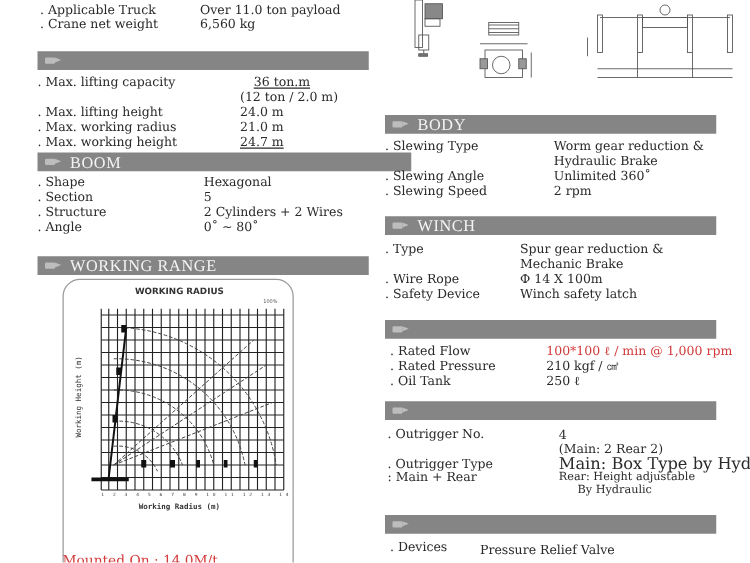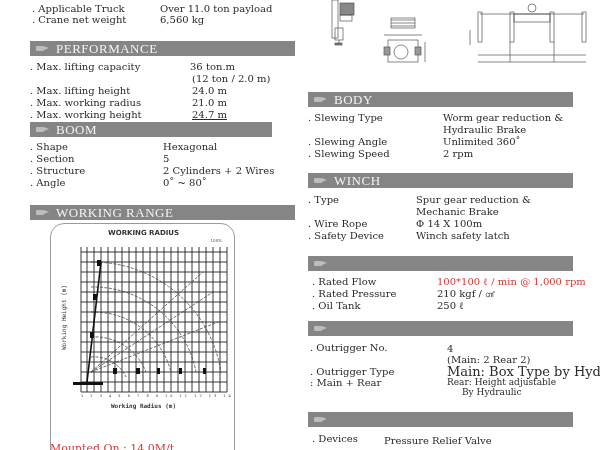--- a/index.html
+++ b/index.html
@@ -33,43 +33,42 @@
   <span class="lbl">. Applicable Truck</span>
   <span class="val" style="left:128px;">Over 11.0 ton payload</span>
 </div>
 <div class="row" style="left:32px; top:14px; width:260px;">
   <span class="lbl">. Crane net weight</span>
   <span class="val" style="left:128px;">6,560 kg</span>
 </div>
 
 <div class="hdr" style="left:30px; top:41px; width:265px;">
   <span class="icon"></span>
-  <span>PERFORMANCE</span>
 </div>
 <div class="row" style="left:30px; top:61px;">
   <span class="lbl">. Max. lifting capacity</span>
-  <span class="val" style="left:160px;">36 ton.m</span>
+  <span class="val" style="left:173px;text-decoration:underline;">36 ton.m</span>
 </div>
 <div class="row" style="left:30px; top:73px;">
   <span class="val" style="left:162px;">(12 ton / 2.0 m)</span>
 </div>
 <div class="row" style="left:30px; top:85px;">
   <span class="lbl">. Max. lifting height</span>
   <span class="val" style="left:162px;">24.0 m</span>
 </div>
 <div class="row" style="left:30px; top:97px;">
   <span class="lbl">. Max. working radius</span>
   <span class="val" style="left:162px;">21.0 m</span>
 </div>
 <div class="row" style="left:30px; top:109px;">
   <span class="lbl">. Max. working height</span>
   <span class="val" style="left:162px;text-decoration:underline;">24.7 m</span>
 </div>
 
-<div class="hdr" style="left:30px; top:122px; width:242px;">
+<div class="hdr" style="left:30px; top:122px; width:299px;">
   <span class="icon"></span>
   <span>BOOM</span>
 </div>
 <div class="row" style="left:30px; top:141px;">
   <span class="lbl">. Shape</span>
   <span class="val" style="left:133px;">Hexagonal</span>
 </div>
 <div class="row" style="left:30px; top:153px;">
   <span class="lbl">. Section</span>
   <span class="val" style="left:133px;">5</span>

